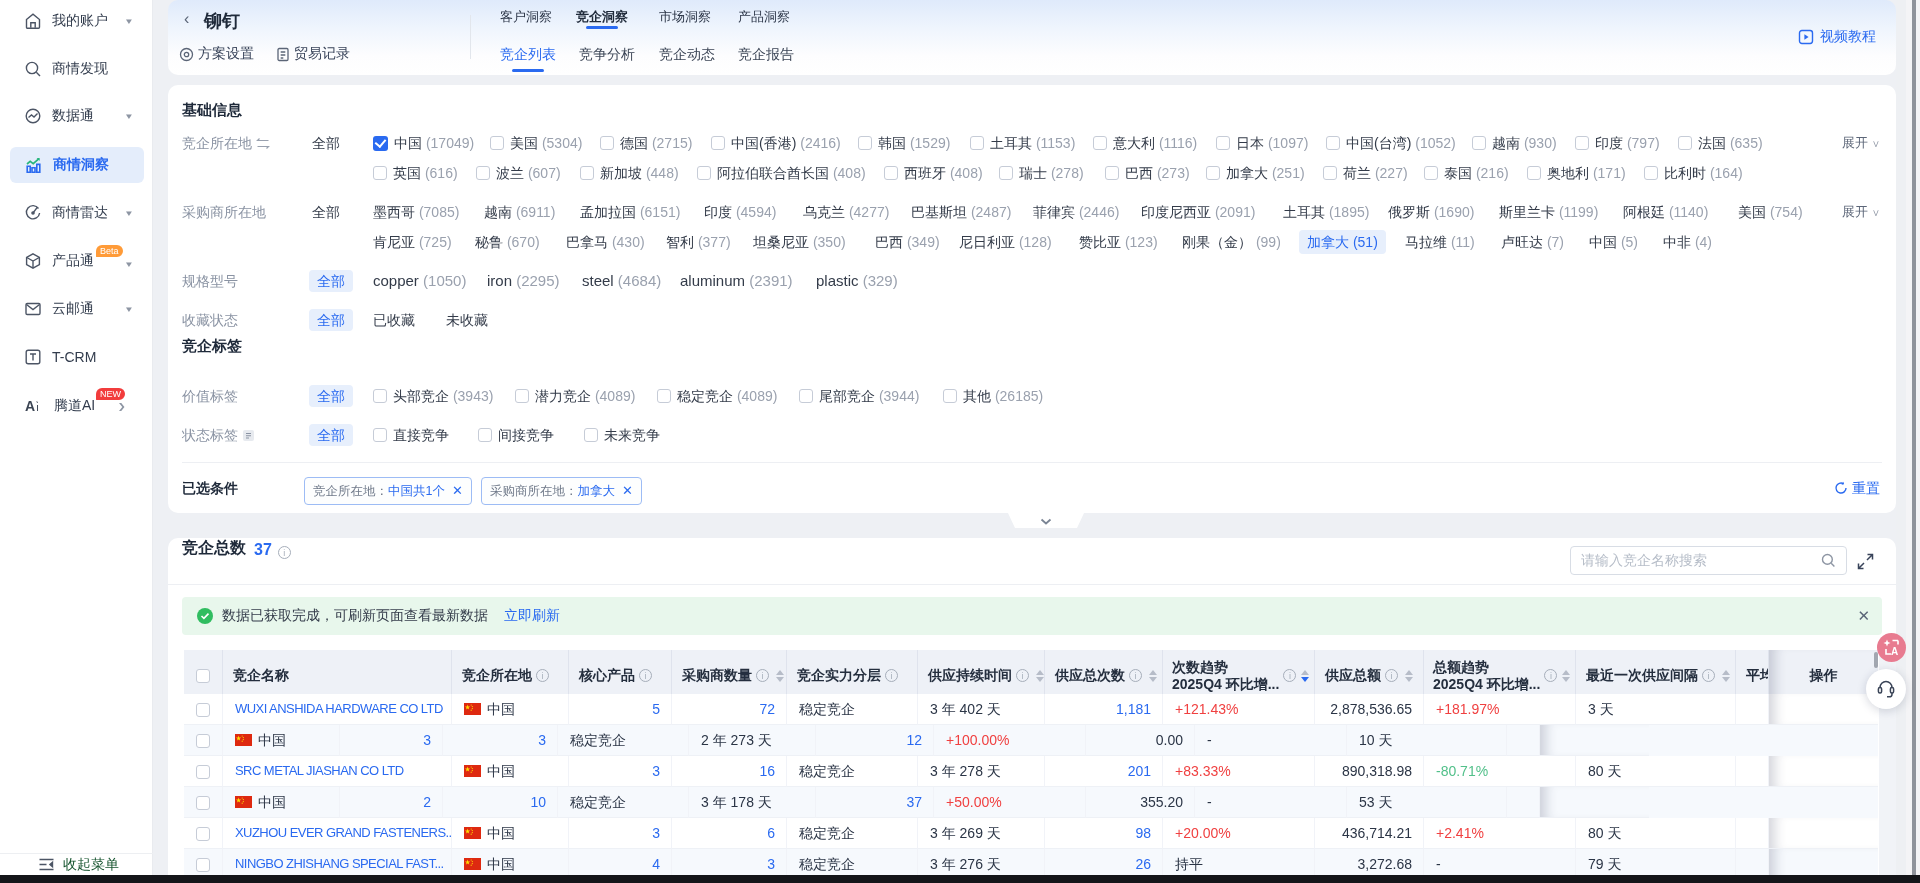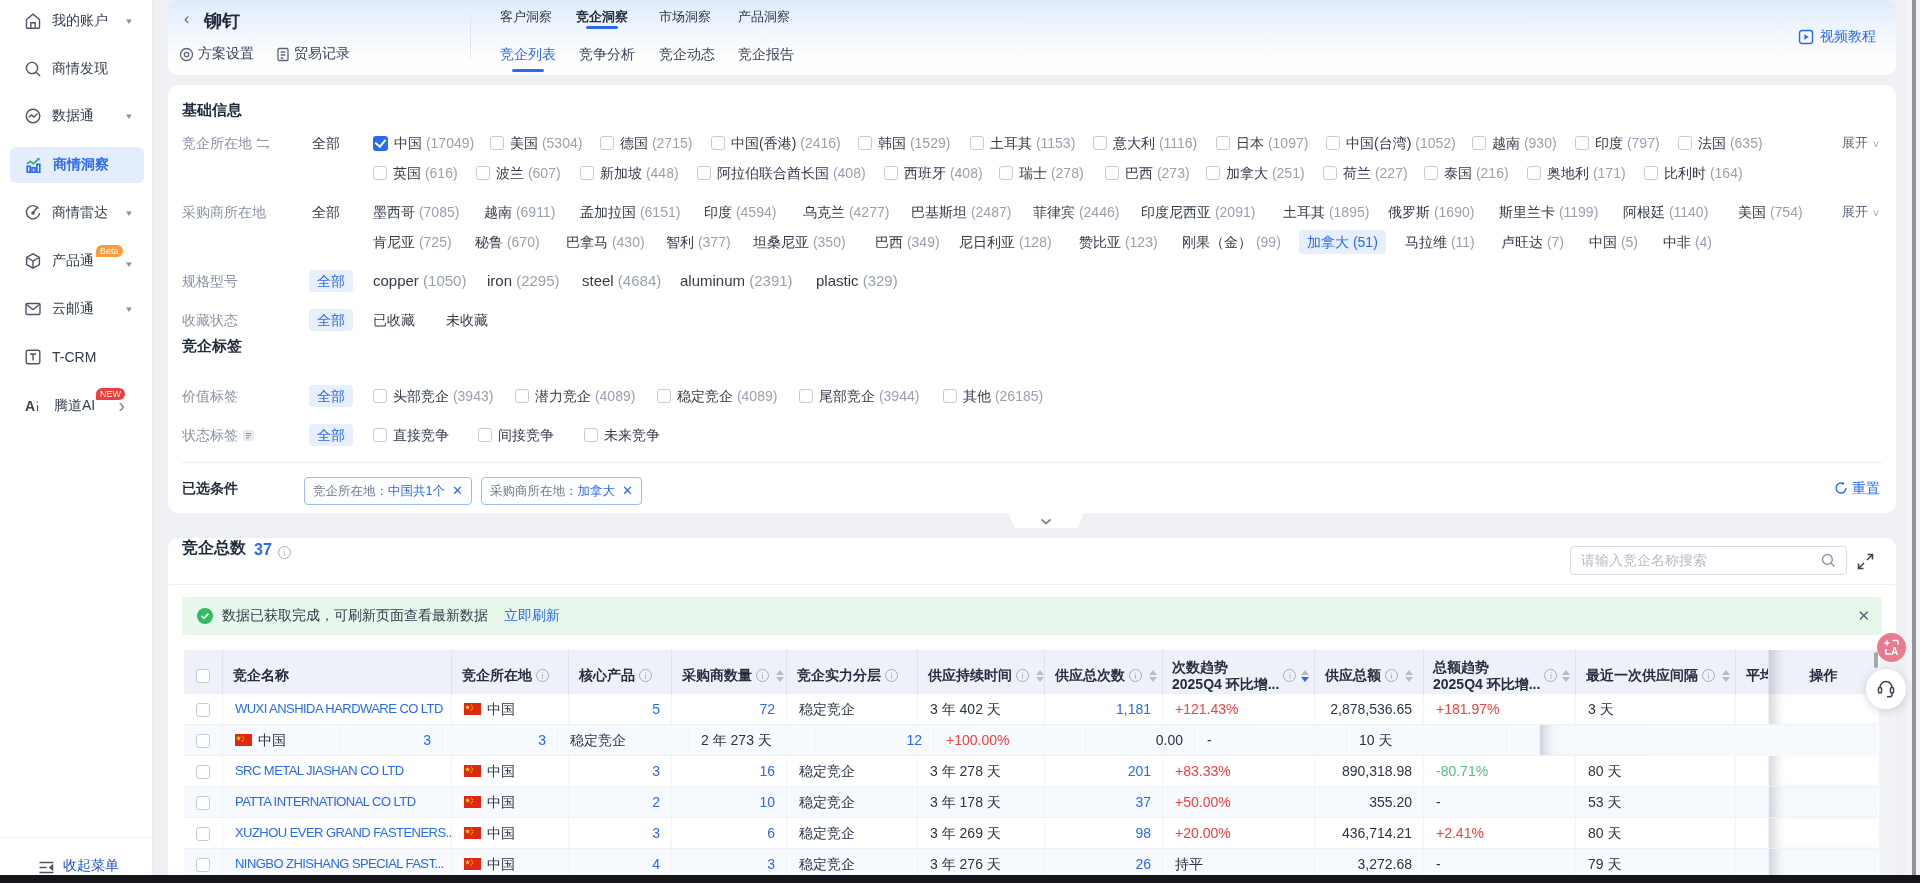--- a/index.html
+++ b/index.html
@@ -8,21 +8,21 @@
 i,em{font-style:normal}
 .abs{position:absolute}
 
 #side{position:absolute;left:0;top:0;width:153px;height:883px;background:#fff;border-right:1px solid #e9ebef;z-index:5}
 .mi{position:absolute;left:10px;width:134px;height:36px;display:flex;align-items:center;color:#323c4d}
 .mi svg{margin-left:14px;flex:0 0 auto}
 .mi .t{margin-left:10px;font-size:14px;white-space:nowrap}
 .mi .ch{margin-left:auto;margin-right:10px;color:#8d95a3;font-size:10px;transform:scaleY(.8)}
 .mi.sel{background:#e4edfb;border-radius:6px;color:#2a6af0}
 .badge{position:absolute;font-size:9px;color:#fff;border-radius:7px 7px 7px 1px;padding:1px 4px;line-height:10px}
-#collapse{position:absolute;left:0;bottom:8px;width:153px;height:38px;border-top:1px solid #edeff2;display:flex;align-items:flex-end;color:#1d4ed8}
+#collapse{position:absolute;left:0;bottom:8px;width:153px;height:22px;border-top:1px solid #edeff2;display:flex;align-items:center;color:#14532d}
 
 .card{position:absolute;left:168px;width:1728px;background:#fff}
 #hdr{top:0;height:75px;border-radius:10px;background:linear-gradient(180deg,#dfeafb 0%,#eff5fd 38%,#fdfdfe 75%,#fff 100%)}
 #fcard{top:85px;height:428px;border-radius:10px}
 #tcard{top:538px;height:345px;border-radius:10px 10px 0 0}
 
 .tab1{position:absolute;top:8px;font-size:13px;color:#2b3547}
 .tab1.on{font-weight:bold;color:#1f2a3a}
 .tab1.on::after{content:"";position:absolute;left:50%;margin-left:-16px;bottom:-3px;width:32px;height:3px;border-radius:2px;background:#2a6af0}
 .tab2{position:absolute;top:46px;font-size:14px;color:#3a4455}
@@ -438,21 +438,20 @@
 <div class="c c7 num blue">201</div>
 <div class="c c8"><span class="red">+83.33%</span></div>
 <div class="c c9 num">890,318.98</div>
 <div class="c c10"><span class="grn">-80.71%</span></div>
 <div class="c c11">80 天</div>
 <div class="c c12"></div>
 <div class="c c13 opcell"></div>
 </div>
 <div class="trow r alt">
 <div class="c c0" style="padding-left:0;text-align:center"><span class="cb" style="margin:0;vertical-align:-3px"></span></div>
-<div class="c c1 lnk">PATTA INTERNATIONAL CO LTD</div>
 <div class="c c2"><svg style="vertical-align:-1px;margin-right:6px" width="17" height="12" viewBox="0 0 17 12">
             <rect width="17" height="12" fill="#de2910"></rect>
             <path d="m3 1.2.7 2.1 2.2.1-1.8 1.3.7 2.1L3 5.5 1.2 6.8l.7-2.1L.1 3.4l2.2-.1z" fill="#ffde00" transform="scale(0.9) translate(1,0.5)"></path>
             <circle cx="7.2" cy="2" r=".6" fill="#ffde00"></circle>
             <circle cx="8.3" cy="3.6" r=".6" fill="#ffde00"></circle>
             <circle cx="8.3" cy="5.6" r=".6" fill="#ffde00"></circle>
             <circle cx="7.2" cy="7.2" r=".6" fill="#ffde00"></circle>
           </svg>中国</div>
 <div class="c c3 num blue">2</div>
 <div class="c c4 num blue">10</div>

